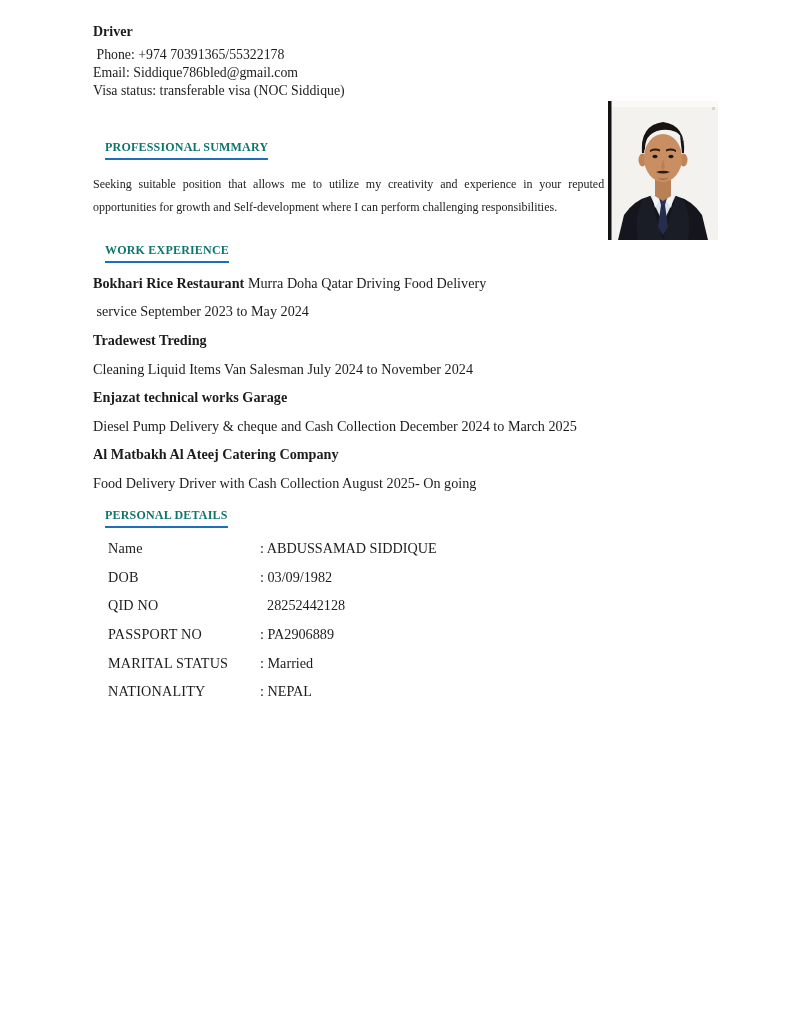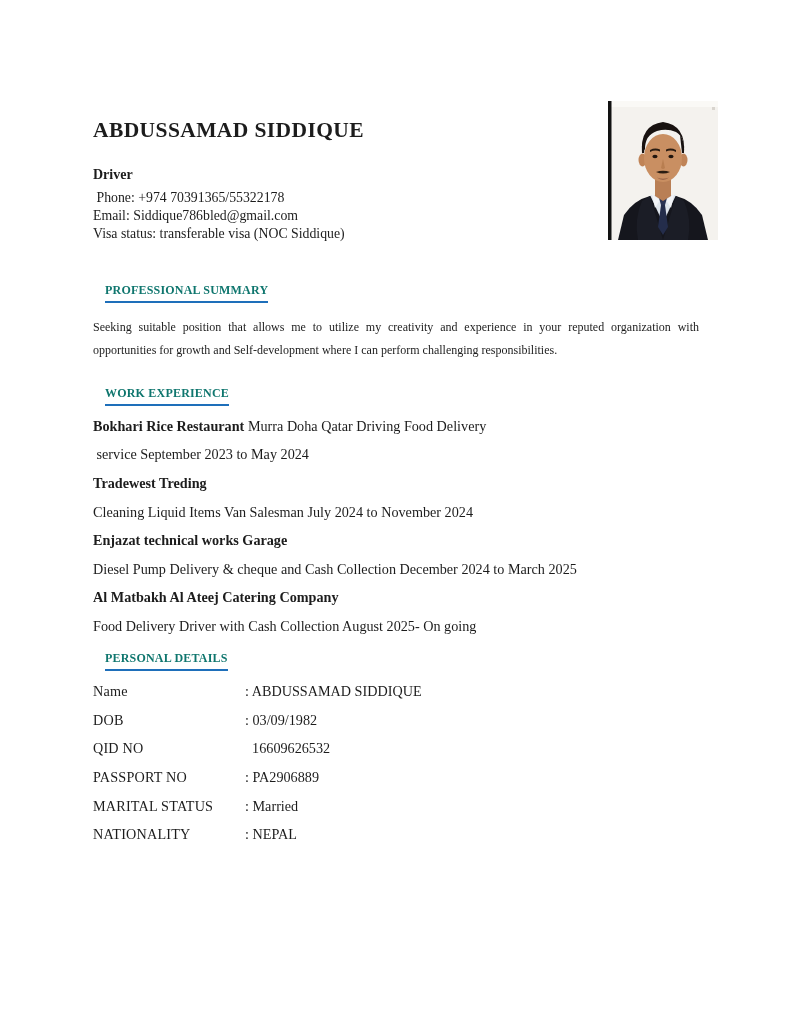--- a/index.html
+++ b/index.html
@@ -66,21 +66,21 @@
   .work-heading { margin-top: 21px; }
   .work-list { margin-top: 7px; }
   .work-line {
     margin: 0 0 12.4px 0;
     font-size: 14.2px;
     line-height: 16.2px;
     white-space: pre-wrap;
   }
   .work-line .b { font-weight: bold; }
   .personal-heading { margin-top: 15px; }
-  .personal-list { margin-top: 3px; }
+  .personal-list { margin-top: 3px; margin-left: 15px; }
   .personal-row {
     display: flex;
     margin: 0 0 12.4px 0;
     font-size: 14.2px;
     line-height: 16.2px;
     white-space: pre-wrap;
   }
   .personal-row .label {
     flex: 0 0 152px;
     letter-spacing: 0.2px;
@@ -95,21 +95,20 @@
   }
   .photo-frame svg { display: block; }
 </style>
 </head>
 <body>
 
 <div class="page">
 
   <div class="content">
 
-    <h1 class="candidate-name">ABDUSSAMAD SIDDIQUE</h1>
 
     <h2 class="job-title">Driver</h2>
 
     <p class="contact-line"> Phone: +974 70391365/55322178</p>
     <p class="contact-line">Email: Siddique786bled@gmail.com</p>
     <p class="contact-line">Visa status: transferable visa (NOC Siddique)</p>
 
     <h3 class="section-heading summary-heading"><span class="underlined">PROFESSIONAL SUMMARY</span></h3>
     <p class="summary-text">Seeking suitable position that allows me to utilize my creativity and experience in your reputed organization with opportunities for growth and Self-development where I can perform challenging responsibilities.</p>
 
@@ -122,21 +121,21 @@
       <p class="work-line"><span class="b">Enjazat technical works Garage</span><span></span></p>
       <p class="work-line"><span class="b"></span><span>Diesel Pump Delivery &amp; cheque and Cash Collection December 2024 to March 2025</span></p>
       <p class="work-line"><span class="b">Al Matbakh Al Ateej Catering Company</span><span></span></p>
       <p class="work-line"><span class="b"></span><span>Food Delivery Driver with Cash Collection August 2025- On going</span></p>
     </div>
 
     <h3 class="section-heading personal-heading"><span class="underlined">PERSONAL DETAILS</span></h3>
     <div class="personal-list">
       <div class="personal-row"><span class="label">Name</span><span class="value">: ABDUSSAMAD SIDDIQUE</span></div>
       <div class="personal-row"><span class="label">DOB</span><span class="value">: 03/09/1982</span></div>
-      <div class="personal-row"><span class="label">QID NO</span><span class="value">  16609626532</span></div>
+      <div class="personal-row"><span class="label">QID NO</span><span class="value">  28252442128</span></div>
       <div class="personal-row"><span class="label">PASSPORT NO</span><span class="value">: PA2906889</span></div>
       <div class="personal-row"><span class="label">MARITAL STATUS</span><span class="value">: Married</span></div>
       <div class="personal-row"><span class="label">NATIONALITY</span><span class="value">: NEPAL</span></div>
     </div>
 
   </div>
 
   <div class="photo-frame">
     <svg width="110" height="139" viewBox="0 0 110 139" xmlns="http://www.w3.org/2000/svg">
 

